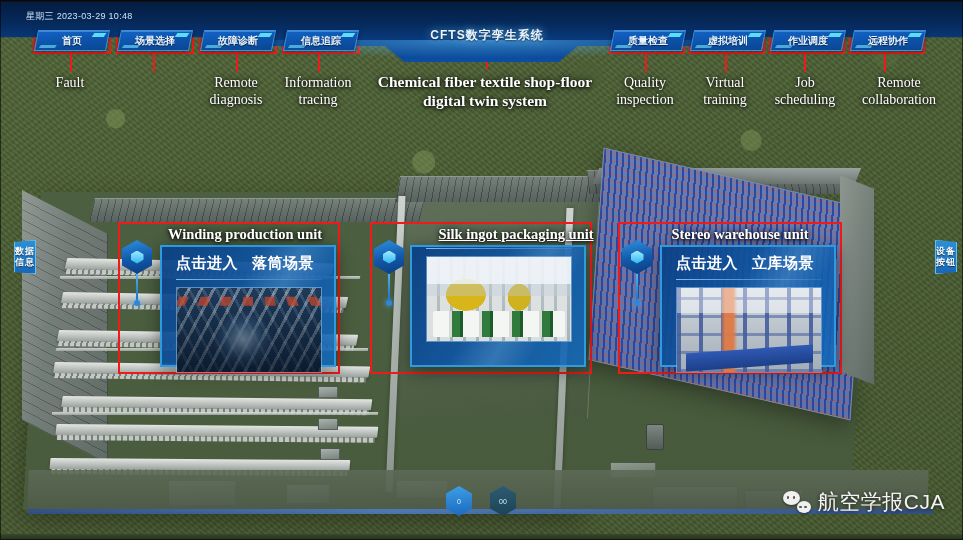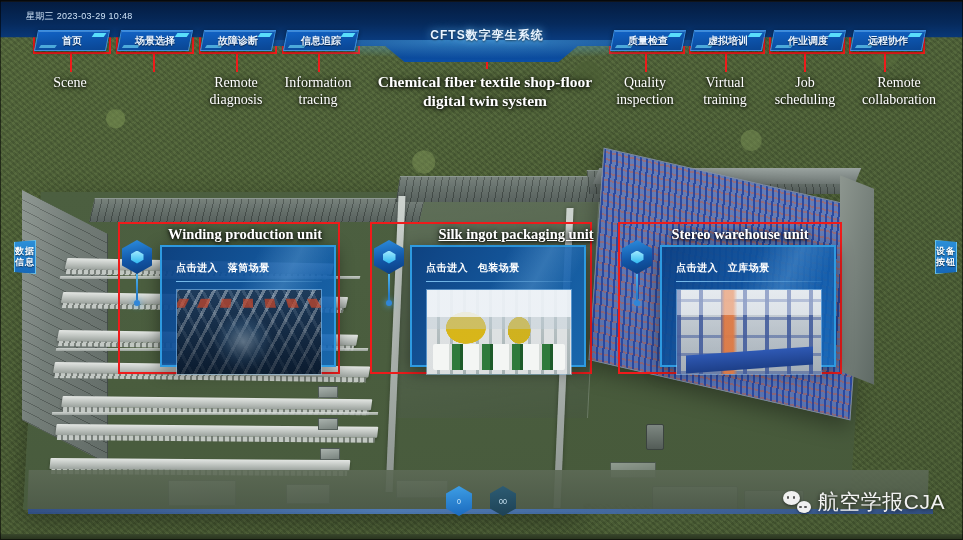--- a/index.html
+++ b/index.html
@@ -316,22 +316,22 @@
     z-index: 20;
     cursor: pointer;
   }
   .panel-sheen {
     position:absolute; inset:0;
     background: linear-gradient(118deg, rgba(255,255,255,0) 42%, rgba(160,215,255,0.22) 60%, rgba(255,255,255,0) 76%);
     pointer-events:none;
   }
   .panel-cn {
     position: relative;
-    padding: 14px 0 5px 14px;
-    font-size: 10px; color:#ffffff; font-weight:bold;
+    padding: 7px 0 5px 14px;
+    font-size: 15px; color:#ffffff; font-weight:bold;
     letter-spacing:.5px;
     white-space:nowrap;
   }
   .panel-cn .accent { color:#ffffff; }
   .panel-rule {
     position:relative;
     margin: 1px 12px 0 14px;
     height:1px;
     background: linear-gradient(90deg, rgba(140,210,255,0.85), rgba(140,210,255,0.12));
   }
@@ -581,25 +581,20 @@
   <div class="hexmark" style="left:374px; top:240px;">
     <div class="hex">
         <div class="cube"></div>
       </div>
     <div class="stem"></div>
     <div class="dot"></div>
   </div>
   <div class="panel-title" style="left:416px; top:226px; width:200px;text-decoration:underline;">Silk ingot packaging unit</div>
   <div class="panel" style="left:410px; top:245px; width:176px; height:122px;">
     <div class="panel-sheen"></div>
-    <div class="panel-cn">
-      <span>点击进入</span>
-      &nbsp;
-      <span class="accent">包装场景</span>
-    </div>
     <div class="panel-rule"></div>
     <div class="panel-photo">
       <div class="ph-pack"></div>
     </div>
   </div>
 
   <div class="hexmark" style="left:622px; top:240px;">
     <div class="hex">
         <div class="cube"></div>
       </div>
@@ -687,21 +682,21 @@
   <div class="leader" style="left:70px;  top:54px; height:18px;"></div>
   <div class="leader" style="left:153px; top:54px; height:18px;"></div>
   <div class="leader" style="left:236px; top:54px; height:18px;"></div>
   <div class="leader" style="left:318px; top:54px; height:18px;"></div>
   <div class="leader" style="left:486px; top:51px; height:18px;"></div>
   <div class="leader" style="left:645px; top:54px; height:18px;"></div>
   <div class="leader" style="left:725px; top:54px; height:18px;"></div>
   <div class="leader" style="left:804px; top:54px; height:18px;"></div>
   <div class="leader" style="left:884px; top:54px; height:18px;"></div>
 
-  <div class="annot" style="left:30px;  top:74px; width:80px;">Scene</div>
+  <div class="annot" style="left:30px;  top:74px; width:80px;">Fault</div>
   <div class="annot" style="left:196px; top:74px; width:80px;">Remote
 diagnosis</div>
   <div class="annot" style="left:268px; top:74px; width:100px;">Information
 tracing</div>
   <div class="annot" style="left:604px; top:74px; width:82px;">Quality
 inspection</div>
   <div class="annot" style="left:686px; top:74px; width:78px;">Virtual
 training</div>
   <div class="annot" style="left:760px; top:74px; width:90px;">Job
 scheduling</div>

